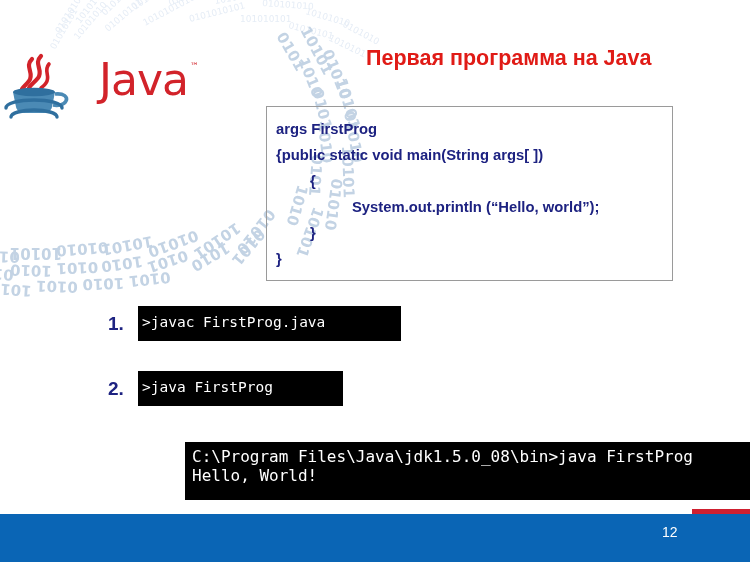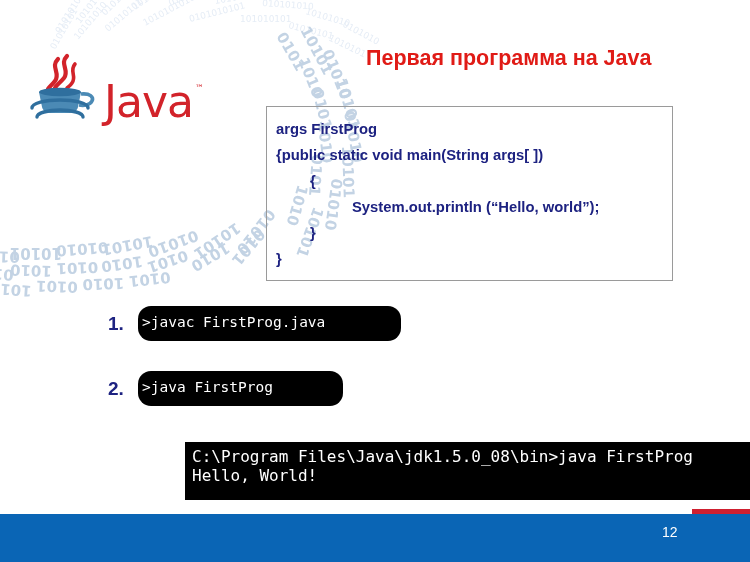--- a/index.html
+++ b/index.html
@@ -34,27 +34,28 @@
     top: -6px;
     width: 430px;
     height: 130px;
     pointer-events: none;
     z-index: 0;
   }
 
   
   .java-logo {
     position: absolute;
-    left: 26px;
+    left: 0;
     top: 52px;
     width: 200px;
     height: 72px;
     z-index: 3;
     display: flex;
-    align-items: flex-end;
+    align-items: flex-start;
+    gap: 21px;
   }
   .java-cup {
     width: 74px;
     height: 72px;
     flex: none;
   }
   .java-word {
     position: relative;
     margin-left: 4px;
     font-family: "DejaVu Sans", sans-serif;
@@ -127,21 +128,20 @@
   }
   .term-inline {
     background: #000000;
     color: #ffffff;
     font-family: "DejaVu Sans Mono", monospace;
     font-size: 14.5px;
     line-height: 1.45;
     white-space: pre;
     padding: 6px 10px 1px 4px;
     box-sizing: border-box;
-    border-radius: 13px;
   }
   .term-1 { width: 263px; height: 35px; }
   .term-2 { width: 205px; height: 35px; }
 
   .arrow-result {
     position: absolute;
     left: 417px;
     top: 311px;
     font-size: 19px;
     font-weight: bold;

